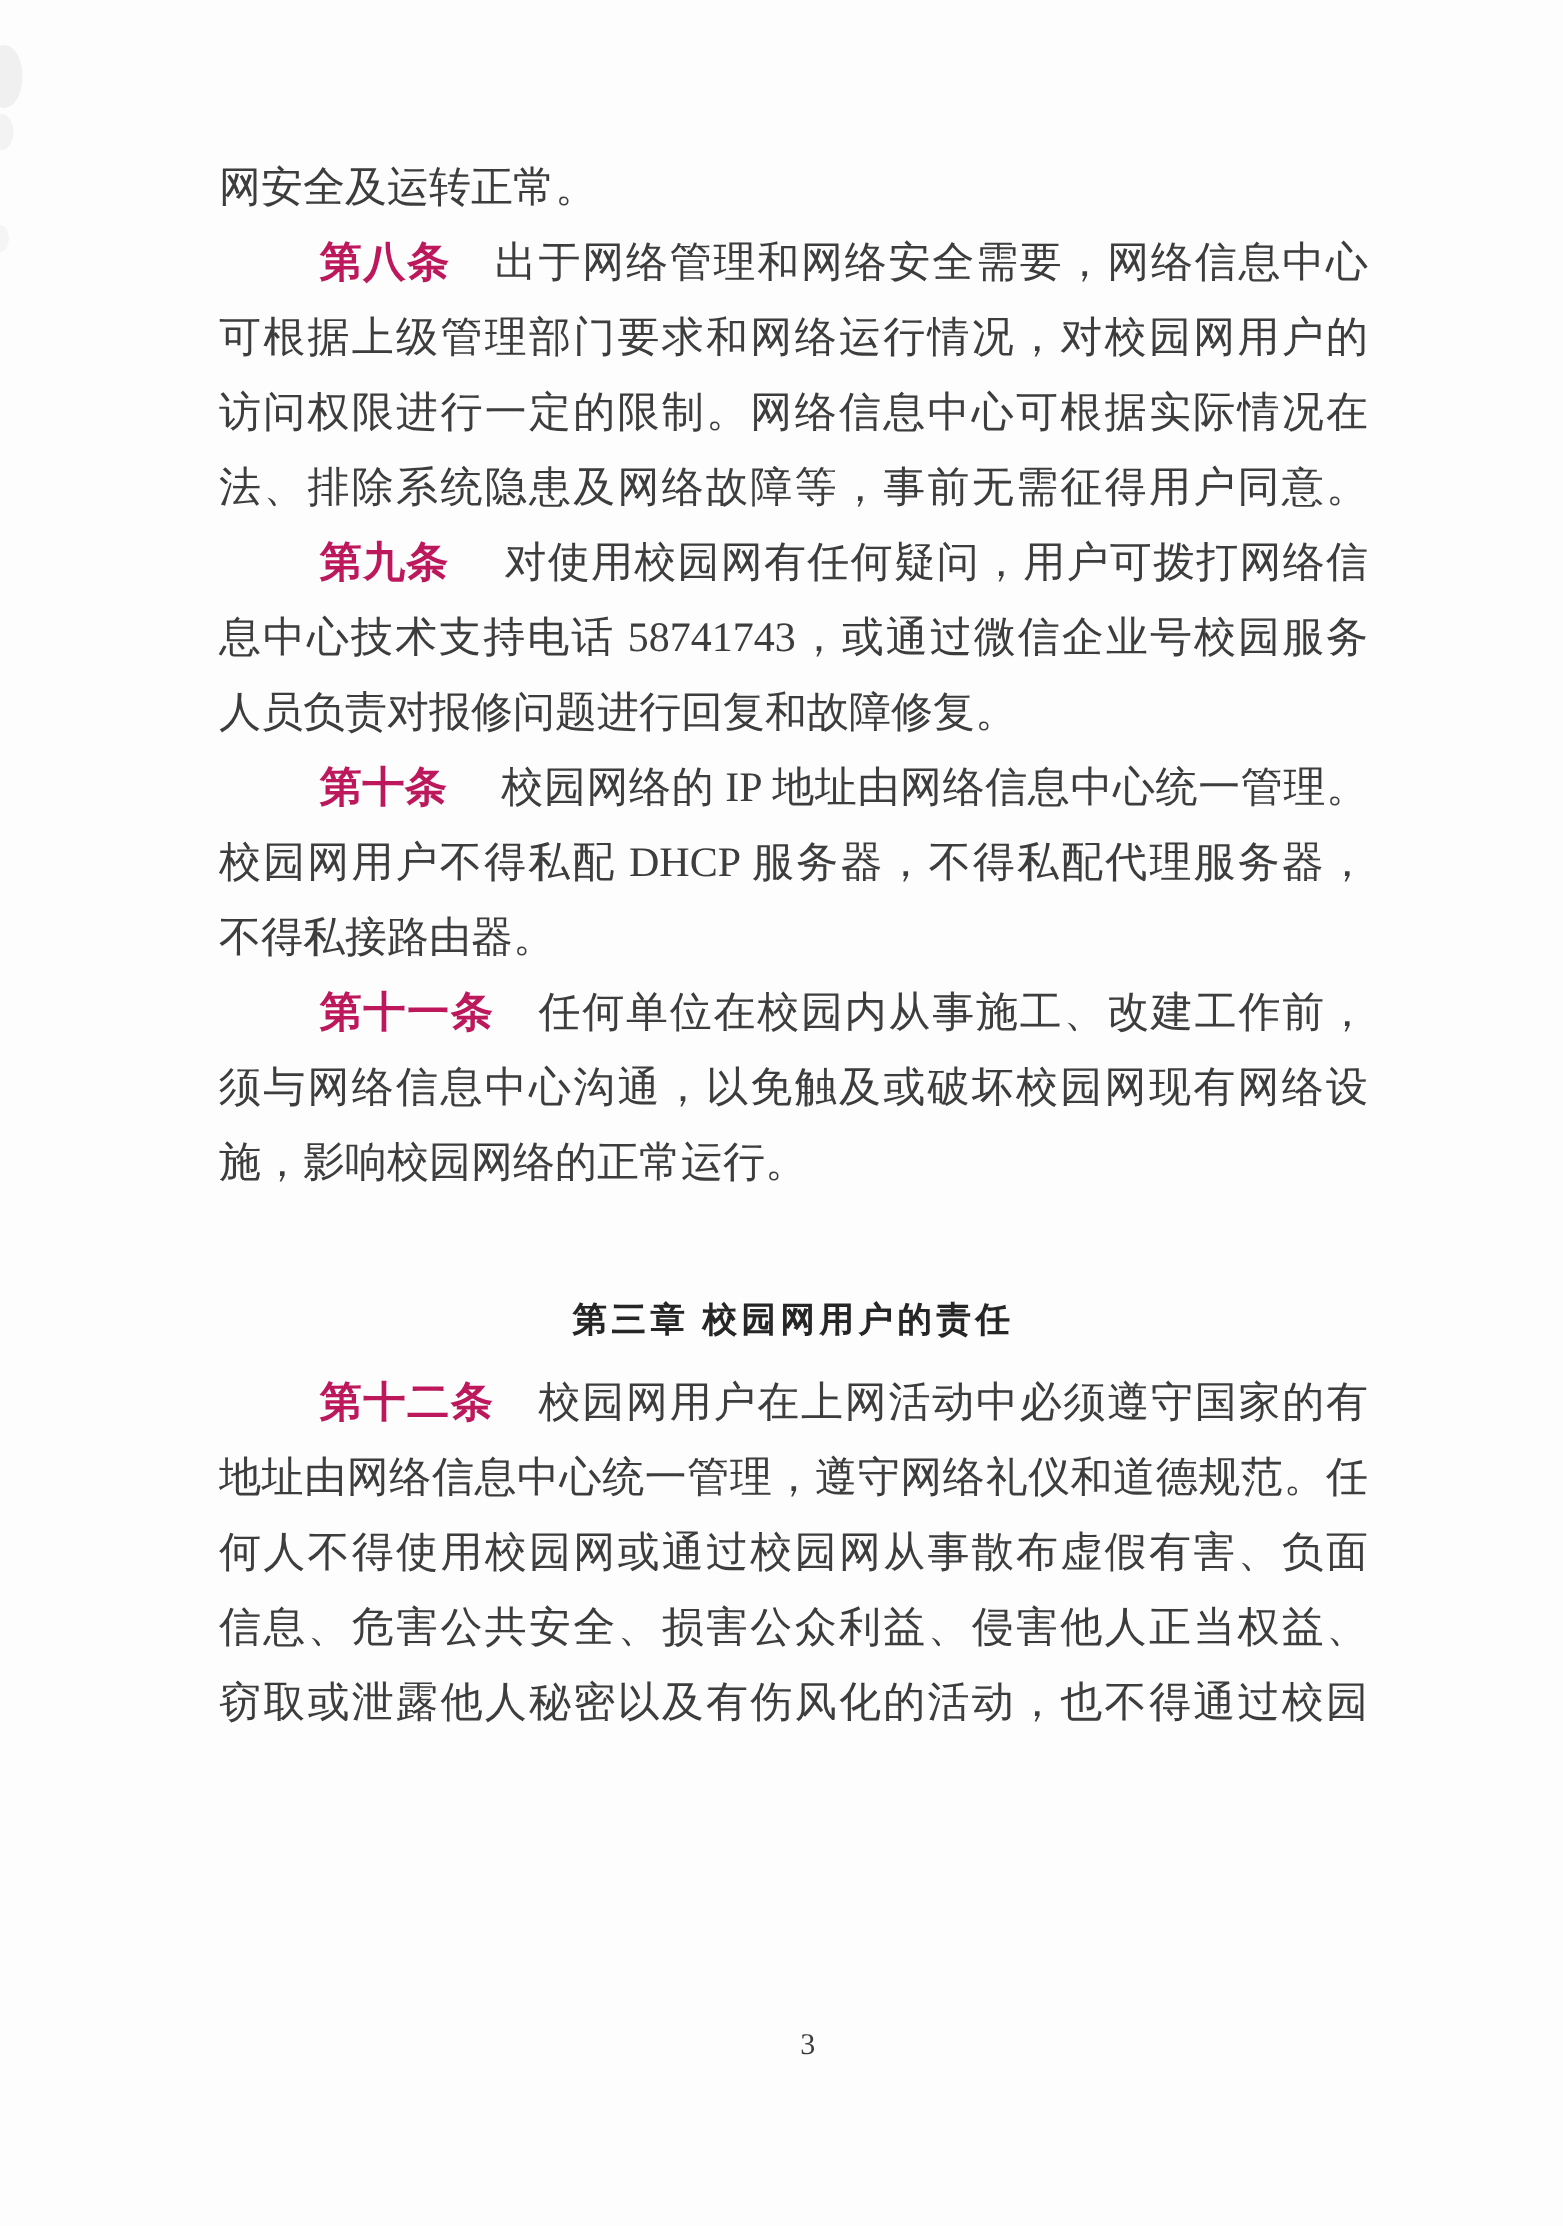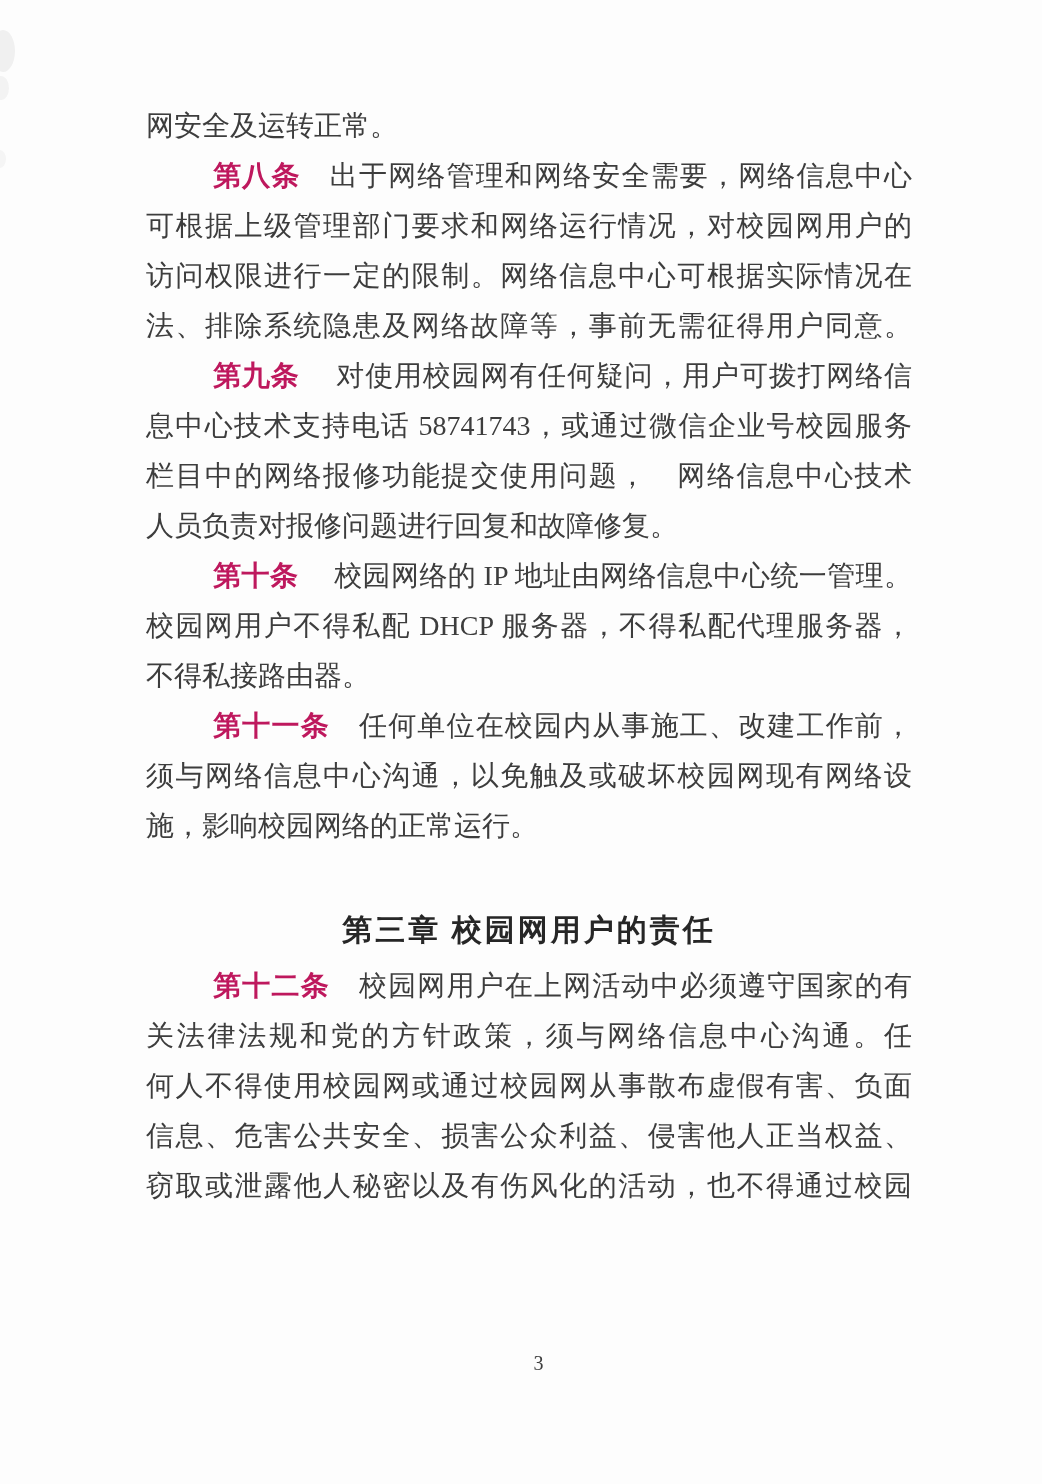--- a/index.html
+++ b/index.html
@@ -37,21 +37,21 @@
   }
   .line b {
     font-weight: bold;
     color: #be185d;
   }
   .line.heading {
     font-weight: bold;
     color: #262626;
     text-align: center;
     text-align-last: center;
-    font-size: 30px;
+    font-size: 23px;
     letter-spacing: 3px;
     margin-top: 54px;
     margin-bottom: 6px;
   }
   .page-number {
     position: absolute;
     top: 1348px;
     left: 0;
     width: 100%;
     height: 30px;
@@ -78,30 +78,29 @@
 
   <div class="content">
 
   <div class="line"><span>网安全及运转正常。</span></div>
       <div class="line fill indent"><b>第八条</b><span>　出于网络管理和网络安全需要，网络信息中心</span></div>
       <div class="line fill"><span>可根据上级管理部门要求和网络运行情况，对校园网用户的</span></div>
       <div class="line fill"><span>访问权限进行一定的限制。网络信息中心可根据实际情况在</span></div>
       <div class="line fill"><span>法、排除系统隐患及网络故障等，事前无需征得用户同意。</span></div>
       <div class="line fill indent"><b>第九条</b><span>　 对使用校园网有任何疑问，用户可拨打网络信</span></div>
       <div class="line fill"><span>息中心技术支持电话 58741743，或通过微信企业号校园服务</span></div>
-      <div class="line fill"><span>栏目中的网络报修功能提交使用问题，　网络信息中心技术</span></div>
       <div class="line"><span>人员负责对报修问题进行回复和故障修复。</span></div>
       <div class="line fill indent"><b>第十条</b><span>　 校园网络的 IP 地址由网络信息中心统一管理。</span></div>
       <div class="line fill"><span>校园网用户不得私配 DHCP 服务器，不得私配代理服务器，</span></div>
       <div class="line"><span>不得私接路由器。</span></div>
       <div class="line fill indent"><b>第十一条</b><span>　任何单位在校园内从事施工、改建工作前，</span></div>
       <div class="line fill"><span>须与网络信息中心沟通，以免触及或破坏校园网现有网络设</span></div>
       <div class="line"><span>施，影响校园网络的正常运行。</span></div>
       <div class="line heading"><span>第三章 校园网用户的责任</span></div>
       <div class="line fill indent"><b>第十二条</b><span>　校园网用户在上网活动中必须遵守国家的有</span></div>
-      <div class="line fill"><span>关法律法规和党的方针政策，须与网络信息中心沟通。任</span></div>
+      <div class="line fill"><span>地址由网络信息中心统一管理，遵守网络礼仪和道德规范。任</span></div>
       <div class="line fill"><span>何人不得使用校园网或通过校园网从事散布虚假有害、负面</span></div>
       <div class="line fill"><span>信息、危害公共安全、损害公众利益、侵害他人正当权益、</span></div>
       <div class="line fill"><span>窃取或泄露他人秘密以及有伤风化的活动，也不得通过校园</span></div>
     </div>
 
   <div class="page-number">3</div>
 </div>
 
 </body></html>

